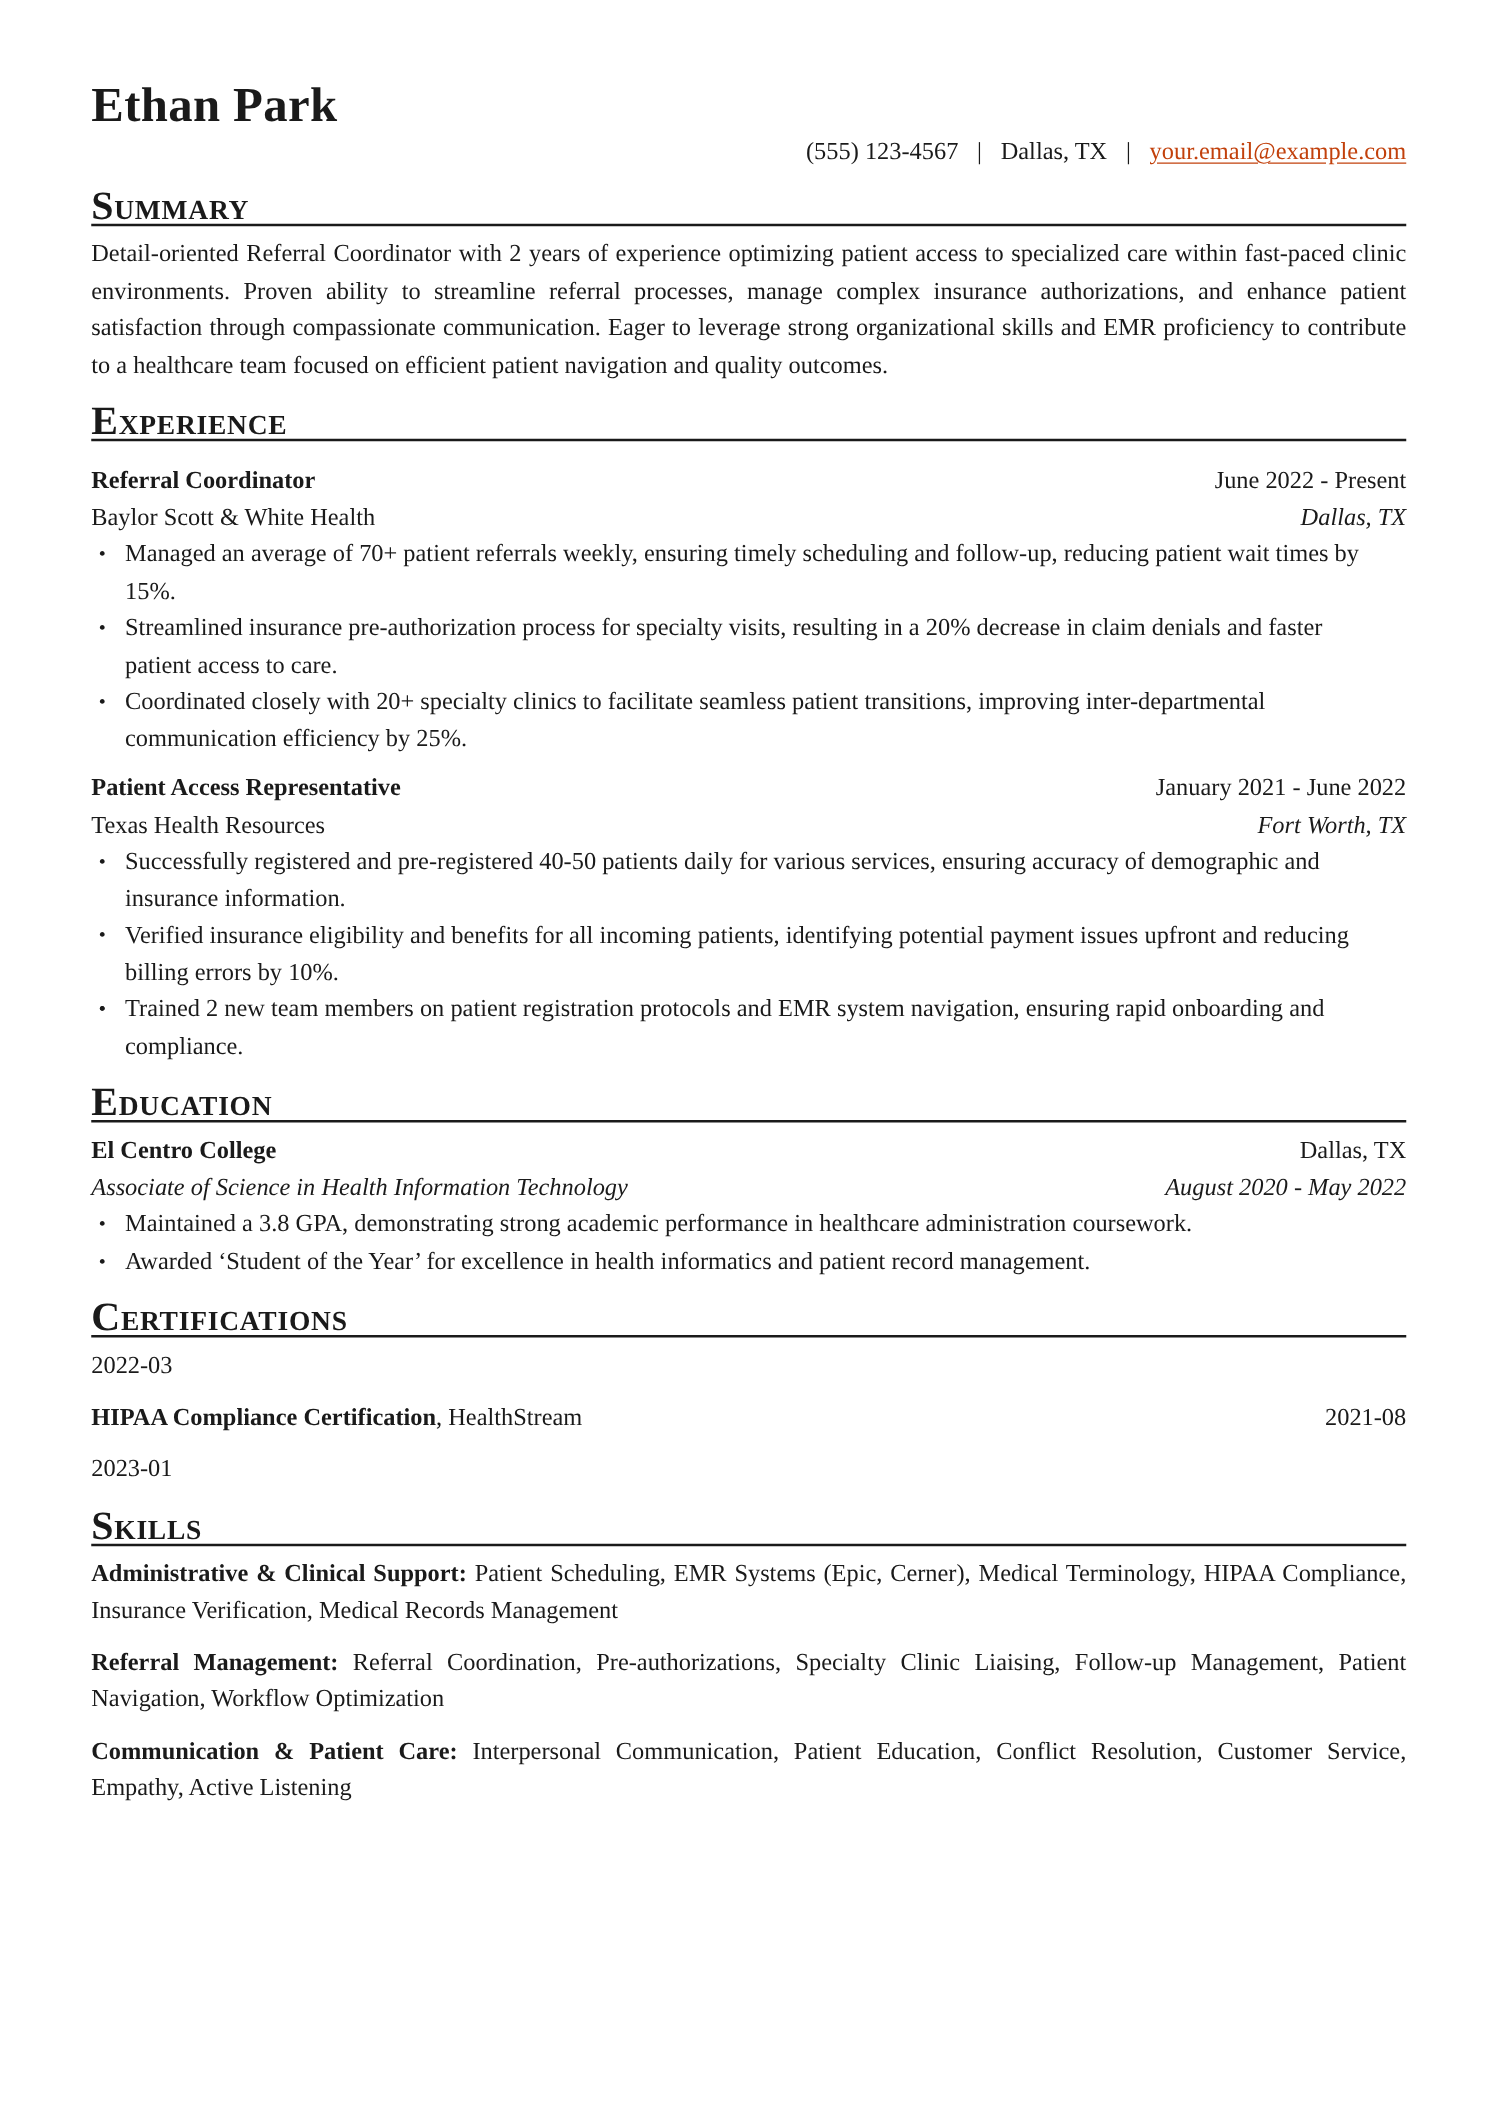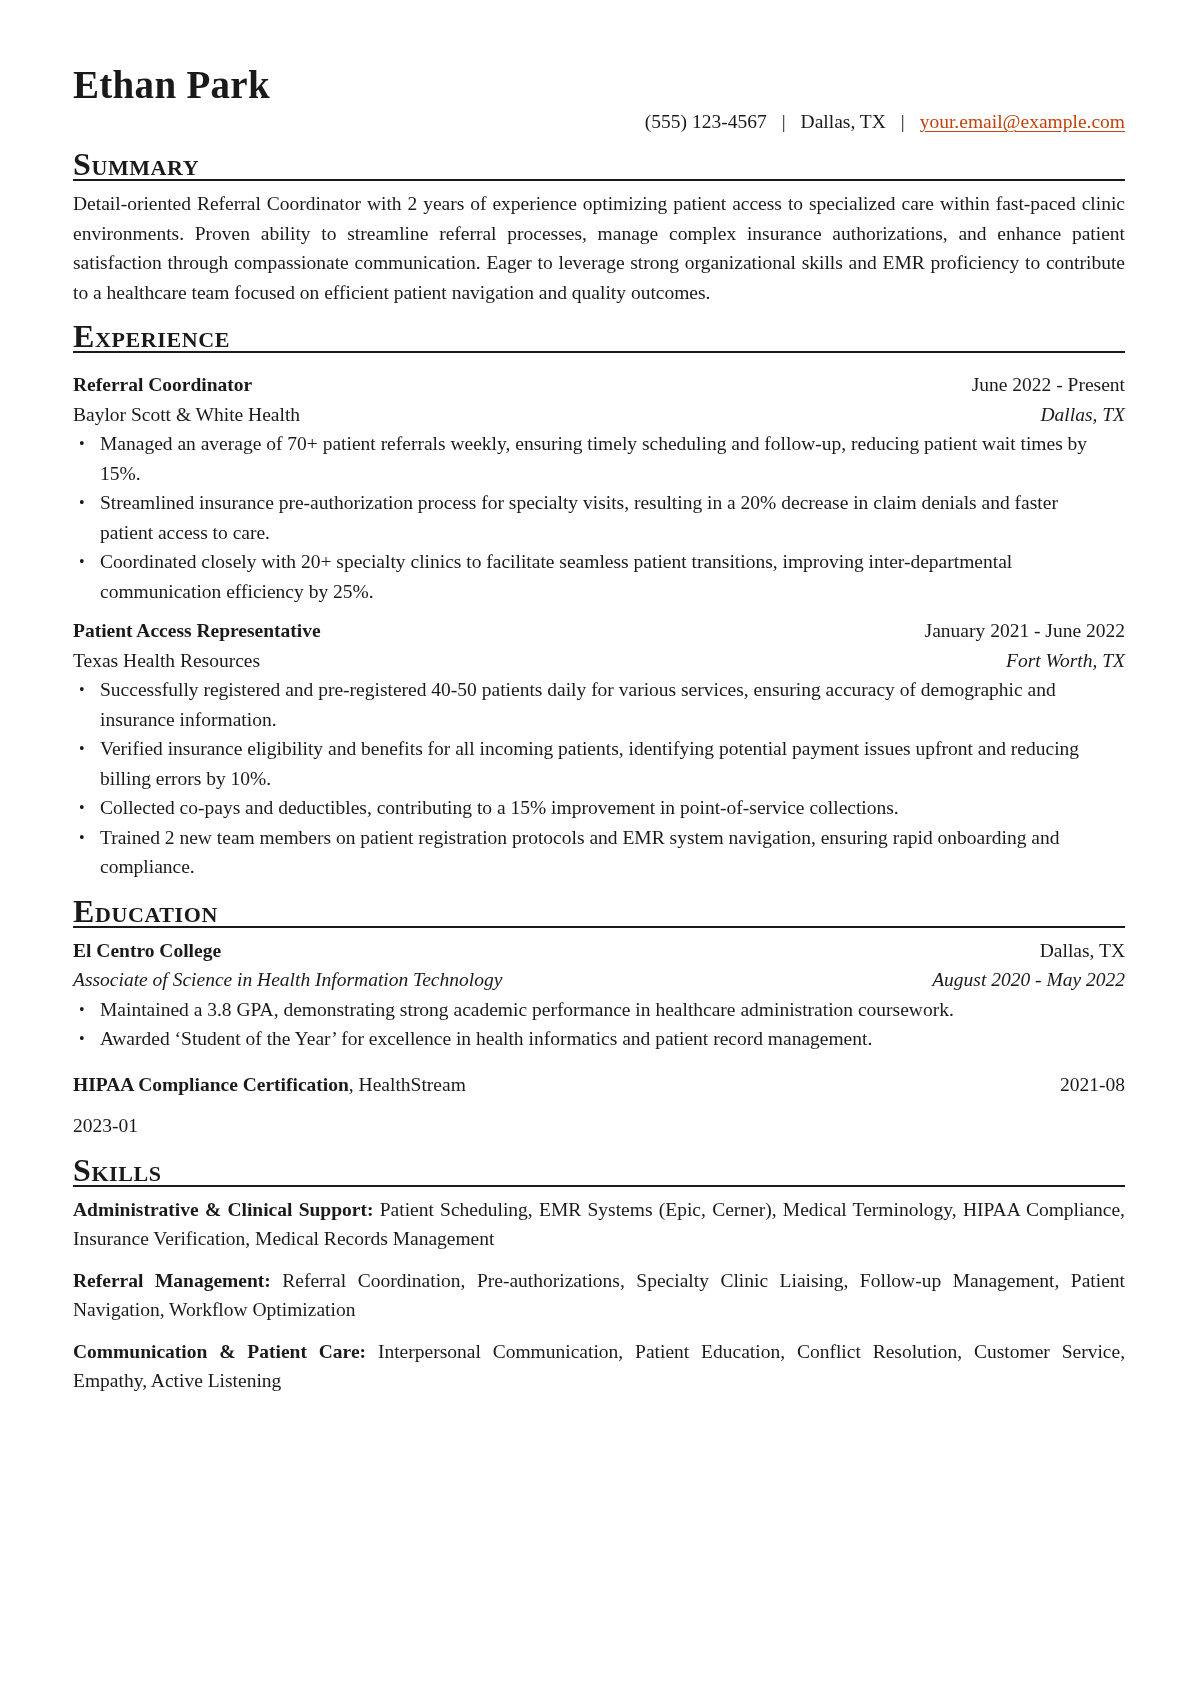--- a/index.html
+++ b/index.html
@@ -142,21 +142,21 @@
         <span class="bold">Patient Access Representative</span>
         <span>January 2021 - June 2022</span>
       </div>
       <div class="row">
         <span>Texas Health Resources</span>
         <span class="italic">Fort Worth, TX</span>
       </div>
       <ul class="bullets">
         <li><span class="bullet">•</span><span>Successfully registered and pre-registered 40-50 patients daily for various services, ensuring accuracy of demographic and insurance information.</span></li>
         <li><span class="bullet">•</span><span>Verified insurance eligibility and benefits for all incoming patients, identifying potential payment issues upfront and reducing billing errors by 10%.</span></li>
-        <li><span class="bullet">•</span><span>Collected co-pays and deductibles, contributing to a 15% improvement in point-of-service collections.</span></li>
+        <li><span class="bullet">•</span></li>
         <li><span class="bullet">•</span><span>Trained 2 new team members on patient registration protocols and EMR system navigation, ensuring rapid onboarding and compliance.</span></li>
       </ul>
     </div>
   </div>
 
   <div class="section">
     <div class="section-title">Education</div>
     <div class="row">
       <span class="bold">El Centro College</span>
       <span>Dallas, TX</span>
@@ -165,21 +165,23 @@
       <span class="italic">Associate of Science in Health Information Technology</span>
       <span class="italic">August 2020 - May 2022</span>
     </div>
     <ul class="bullets">
       <li><span class="bullet">•</span><span>Maintained a 3.8 GPA, demonstrating strong academic performance in healthcare administration coursework.</span></li>
       <li><span class="bullet">•</span><span>Awarded ‘Student of the Year’ for excellence in health informatics and patient record management.</span></li>
     </ul>
   </div>
 
   <div class="section">
+    <div class="section-title">Certifications</div>
     <div class="cert">
+      <div>2022-03</div>
     </div>
     <div class="cert cert-row">
       <div><span class="bold">HIPAA Compliance Certification</span><span>, HealthStream</span></div>
       <div>2021-08</div>
     </div>
     <div class="cert cert-row">
       <div>2023-01</div>
     </div>
   </div>
 

